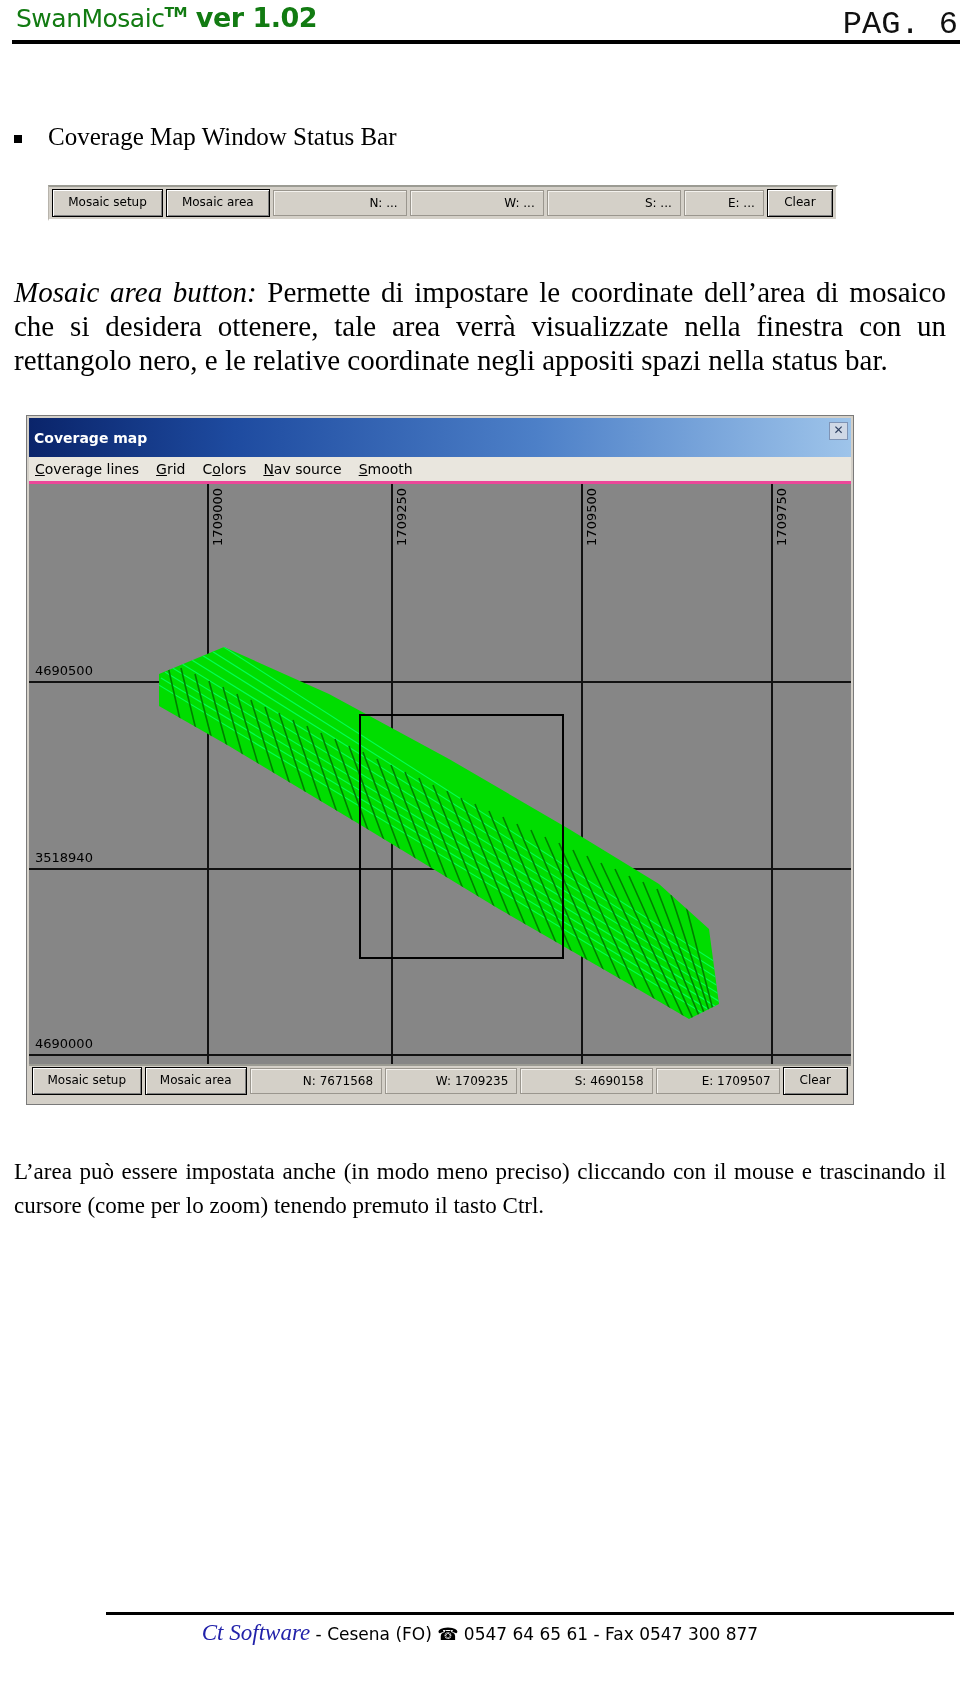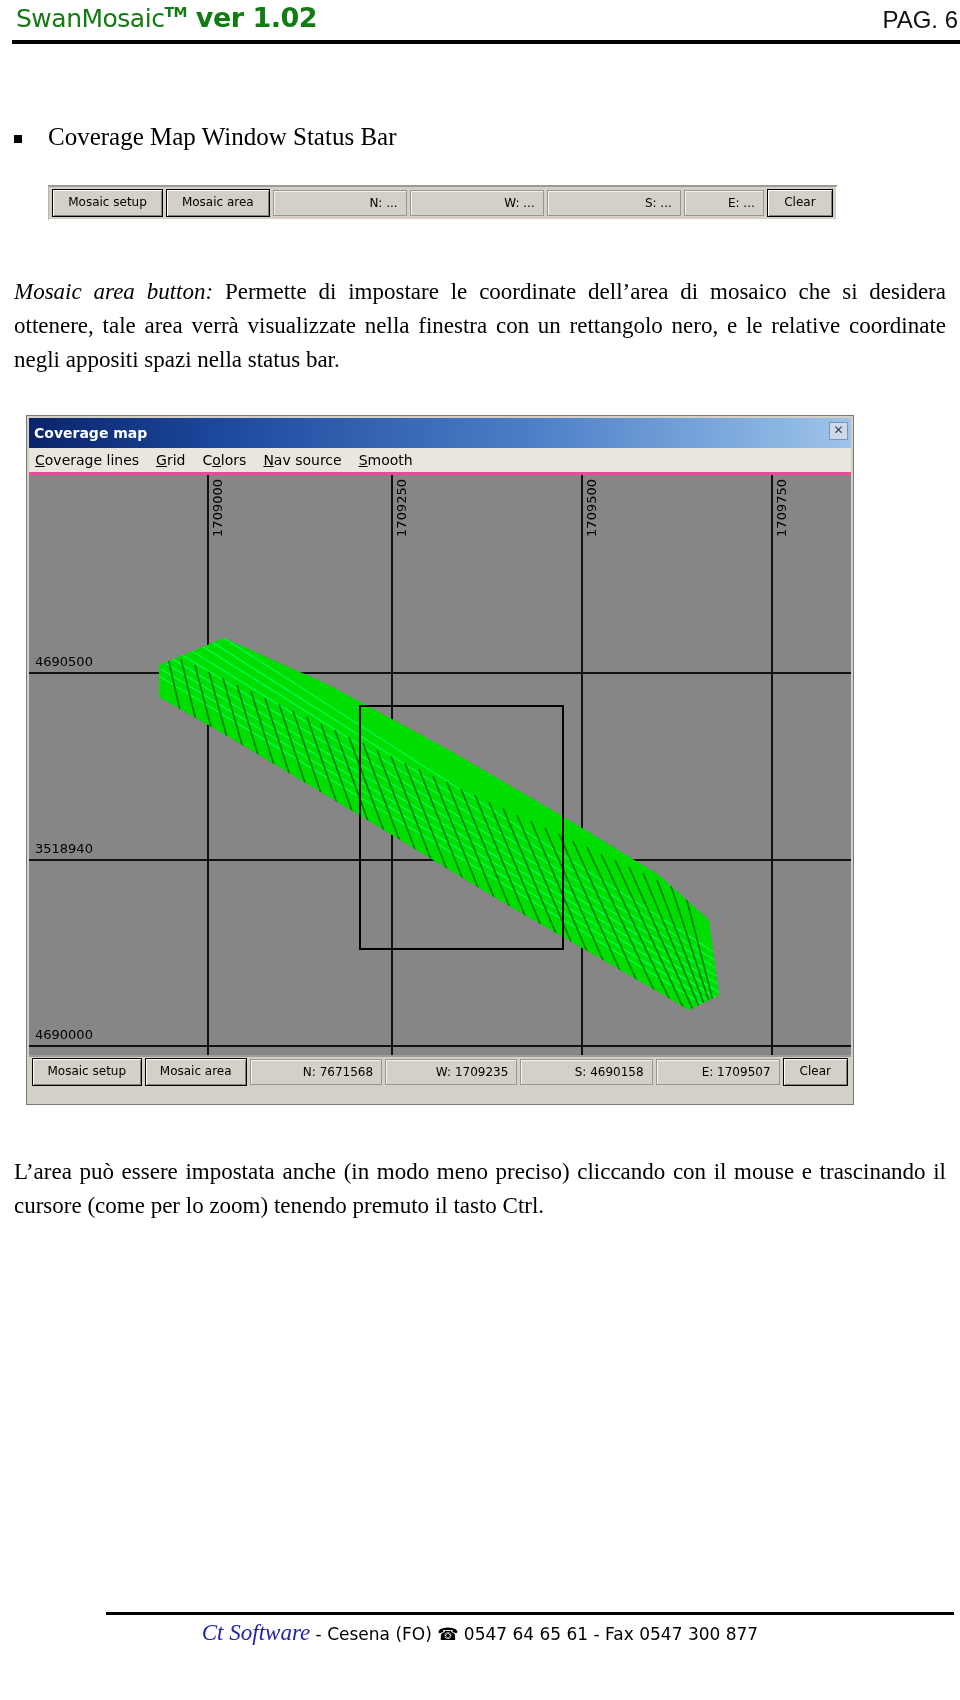--- a/index.html
+++ b/index.html
@@ -23,22 +23,22 @@
     font-family: "DejaVu Sans", sans-serif;
     font-size: 27px; font-weight: 700;
     color: #127B12;
     letter-spacing: -0.5px;
     white-space: nowrap;
   }
   #hdr-title .tm { font-size: 14px; vertical-align: super; }
   #hdr-title .soft { font-weight: 400; font-size: 25px; }
   #hdr-page {
     position: absolute; right: 10px; top: 6px;
-    font-family: Liberation Sans, sans-serif;
-    font-size: 24px; color: #111;
+    font-family: Liberation Mono, monospace;
+    font-size: 32px; color: #111;
     letter-spacing: 0px;
   }
   #hdr-rule {
     position: absolute; left: 4px; top: 40px; width: 952px; height: 4px;
     background: #000;
   }
 
   
   #bullet-row {
     position: absolute; left: 10px; top: 123px; width: 600px; height: 34px;
@@ -90,37 +90,37 @@
     padding-right: 8px;
     text-align: right;
     white-space: nowrap;
     box-sizing: border-box;
   }
 
   
   #para-1 {
     position: absolute; left: 14px; top: 275px; width: 932px;
     font-family: "Liberation Serif", serif;
-    font-size: 23px; line-height: 34px;
+    font-size: 29px; line-height: 34px;
     text-align: justify;
     color: #000;
   }
   #para-1 .lead { font-style: italic; font-weight: 400; }
 
   
   #win {
     position: absolute; left: 26px; top: 415px;
     width: 828px; height: 690px;
     background: #d4d0c8;
     border: 1px solid #7a7a7a;
     box-sizing: border-box;
     padding: 2px;
   }
   #win-titlebar {
-    height: 30px;
+    height: 39px;
     background: linear-gradient(to right, #0a246a 0%, #1e4ba0 25%, #4d80c8 62%, #9ec4ea 100%);
     display: flex; align-items: center;
     position: relative;
   }
   #win-title {
     font-family: "DejaVu Sans", sans-serif;
     font-size: 14px; font-weight: 700;
     color: #ffffff;
     padding-left: 5px;
     letter-spacing: 0px;

